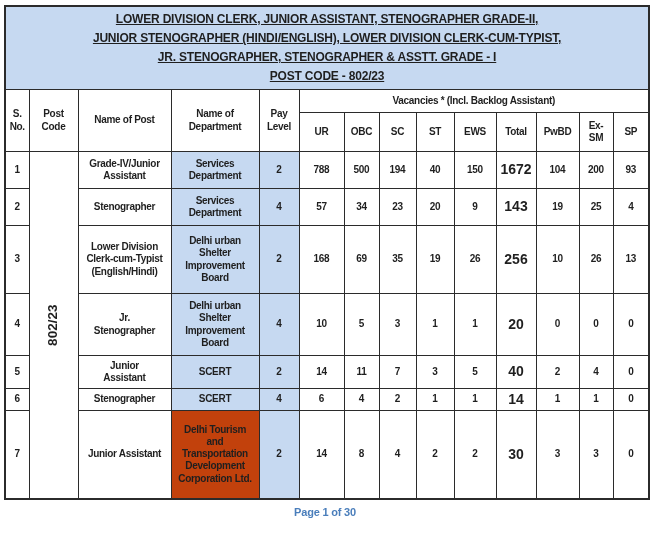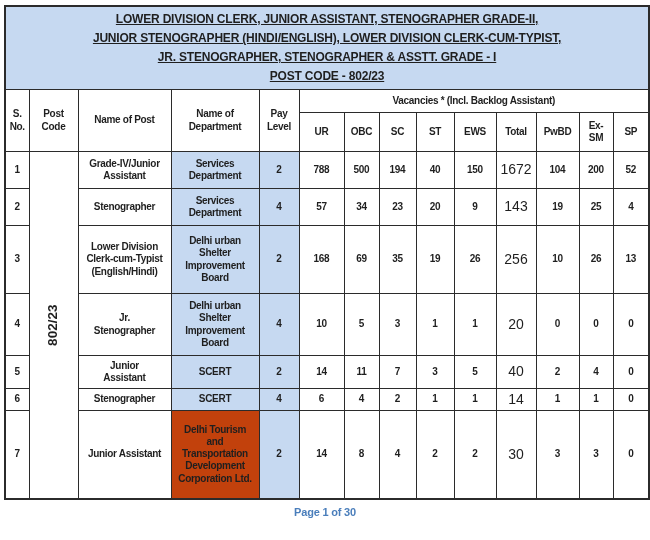--- a/index.html
+++ b/index.html
@@ -40,21 +40,21 @@
   tr.hdr2 td{height:36px;}
   
   .vert{
     display:inline-block;
     transform:rotate(-90deg);
     white-space:nowrap;
     font-size:13.5px;font-weight:bold;letter-spacing:0;
   }
   
   td.total{
-    font-size:14px;font-weight:400;letter-spacing:0;
+    font-size:14px;font-weight:700;letter-spacing:0;
   }
   
   .iw{display:inline-block;}
   .iw80{width:80px;text-align:center;}
   .iw70{width:70px;}
   .iw52{width:52px;}
   
   .footer{
     margin-top:6px;text-align:center;
     font-size:11px;font-weight:bold;letter-spacing:-0.2px;
@@ -122,21 +122,21 @@
         <td class="blue" style="background: rgb(198, 217, 241);">Services Department</td>
         <td class="blue" style="background: rgb(198, 217, 241);">2</td>
         <td>788</td>
         <td>500</td>
         <td>194</td>
         <td>40</td>
         <td>150</td>
         <td class="total">1672</td>
         <td>104</td>
         <td>200</td>
-        <td>52</td>
+        <td>93</td>
       </tr>
 
       <tr style="height:37px">
         <td>2</td>
         <td>Stenographer</td>
         <td class="blue" style="background: rgb(198, 217, 241);">Services Department</td>
         <td class="blue" style="background: rgb(198, 217, 241);">4</td>
         <td>57</td>
         <td>34</td>
         <td>23</td>

